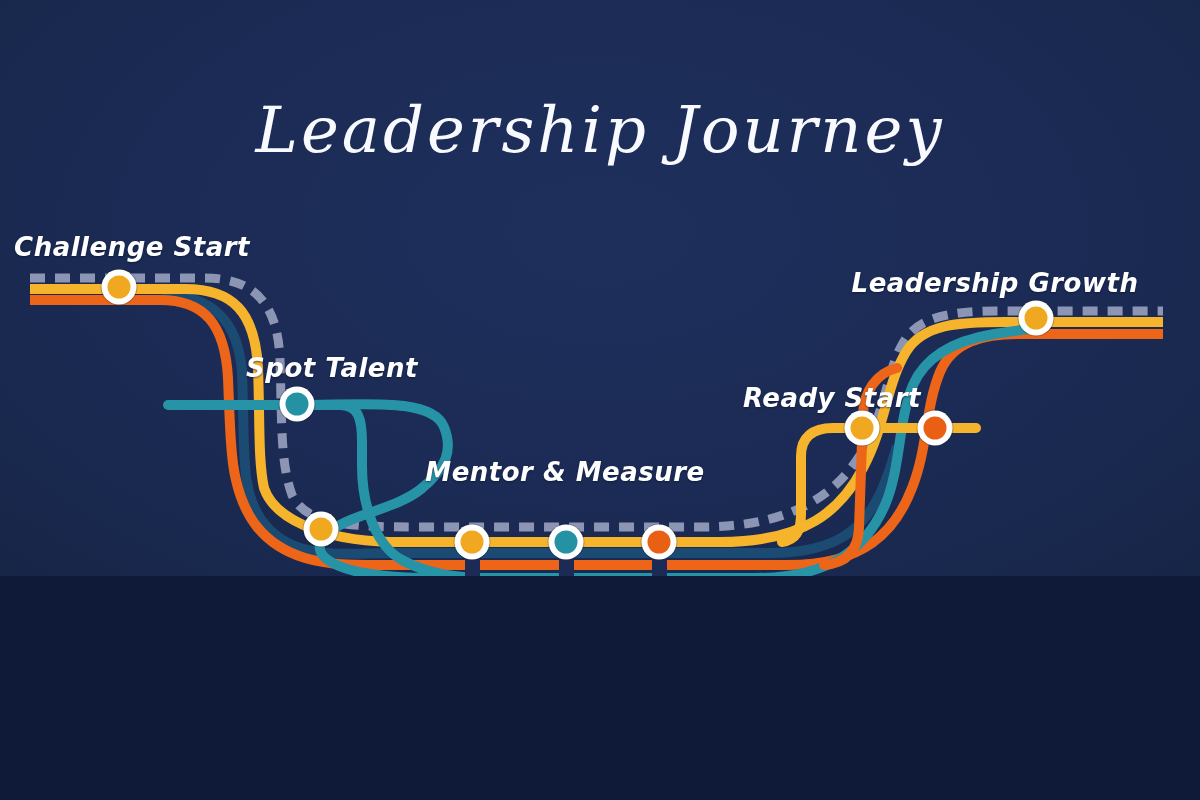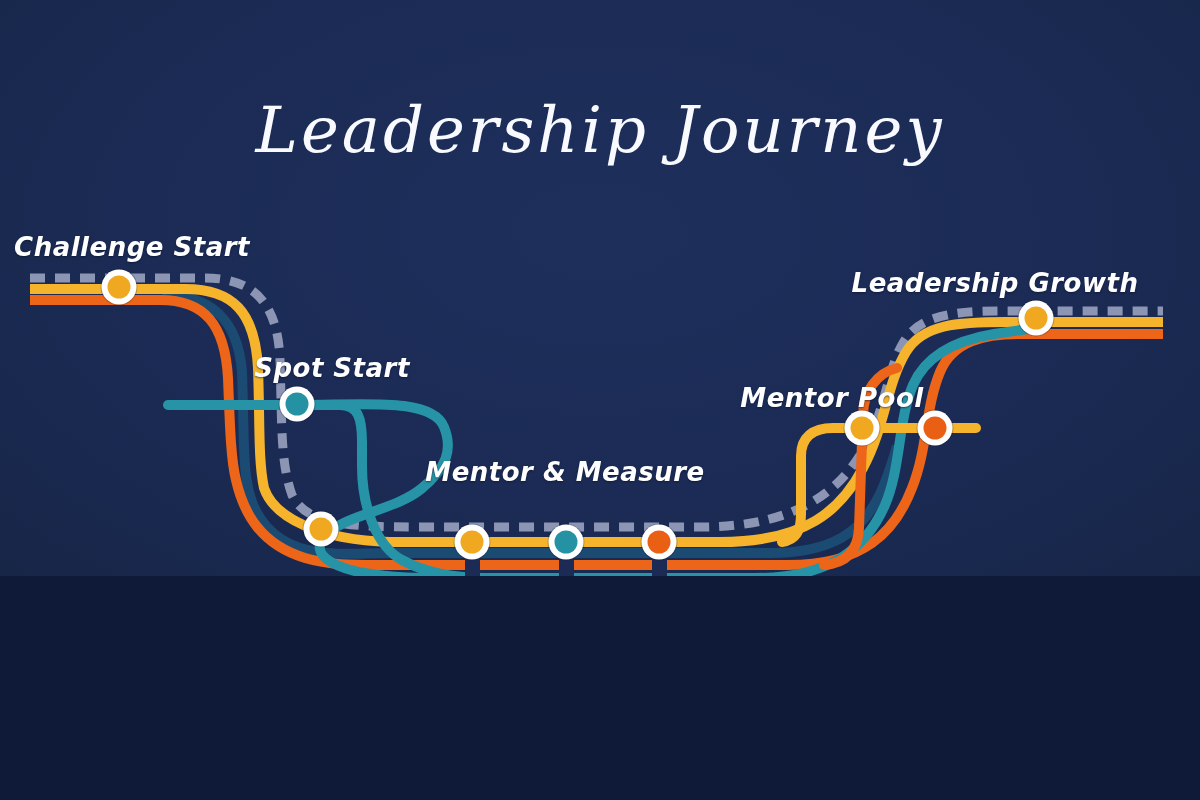--- a/index.html
+++ b/index.html
@@ -70,23 +70,23 @@
 
     <rect x="465" y="558" width="15" height="28" fill="#1B2B55"></rect>
     <rect x="559" y="558" width="15" height="28" fill="#1B2B55"></rect>
     <rect x="652" y="558" width="15" height="28" fill="#1B2B55"></rect>
   </svg>
 
   <div class="title">Leadership Journey</div>
 
   <div id="labels-layer">
       <div class="stop-label" style="left: 132px; top: 247px;">Challenge Start</div>
-      <div class="stop-label" style="left: 332px; top: 368px;">Spot Start</div>
+      <div class="stop-label" style="left: 332px; top: 368px;">Spot Talent</div>
       <div class="stop-label" style="left: 565px; top: 472px;">Mentor &amp; Measure</div>
-      <div class="stop-label" style="left: 832px; top: 398px;">Mentor Pool</div>
+      <div class="stop-label" style="left: 832px; top: 398px;">Ready Start</div>
       <div class="stop-label" style="left: 995px; top: 283px;">Leadership Growth</div>
     </div>
   <div id="stations-layer">
       <div class="station" style="left: 119px; top: 287px; background: rgb(255, 255, 255);">
         <div class="station-dot" style="background: rgb(239, 168, 31);"></div>
       </div>
       <div class="station" style="left: 297px; top: 404px; background: rgb(255, 255, 255);">
         <div class="station-dot" style="background: rgb(37, 146, 164);"></div>
       </div>
       <div class="station" style="left: 321px; top: 529px; background: rgb(255, 255, 255);">

